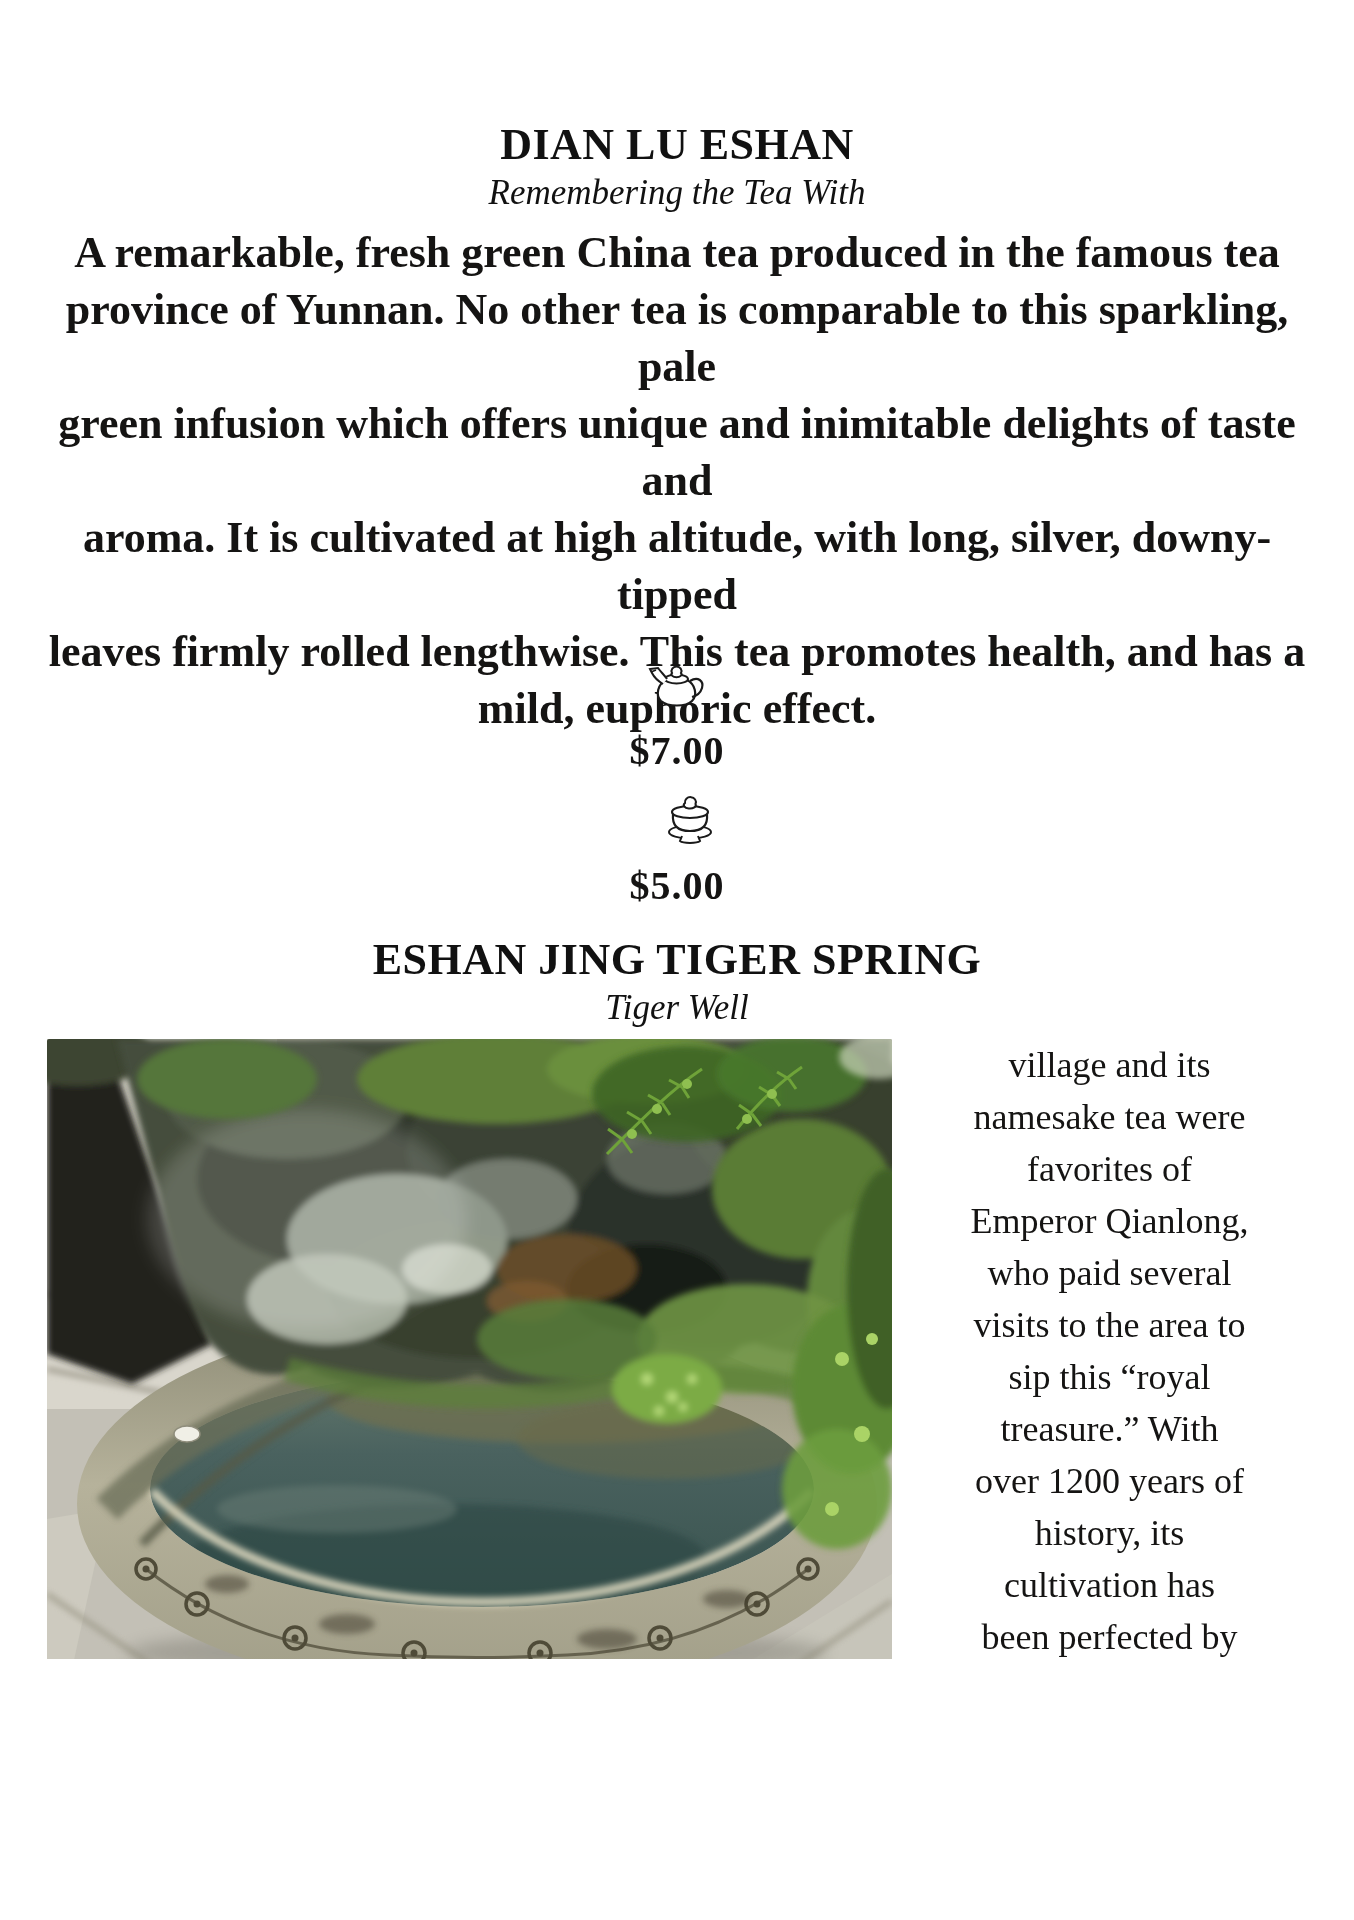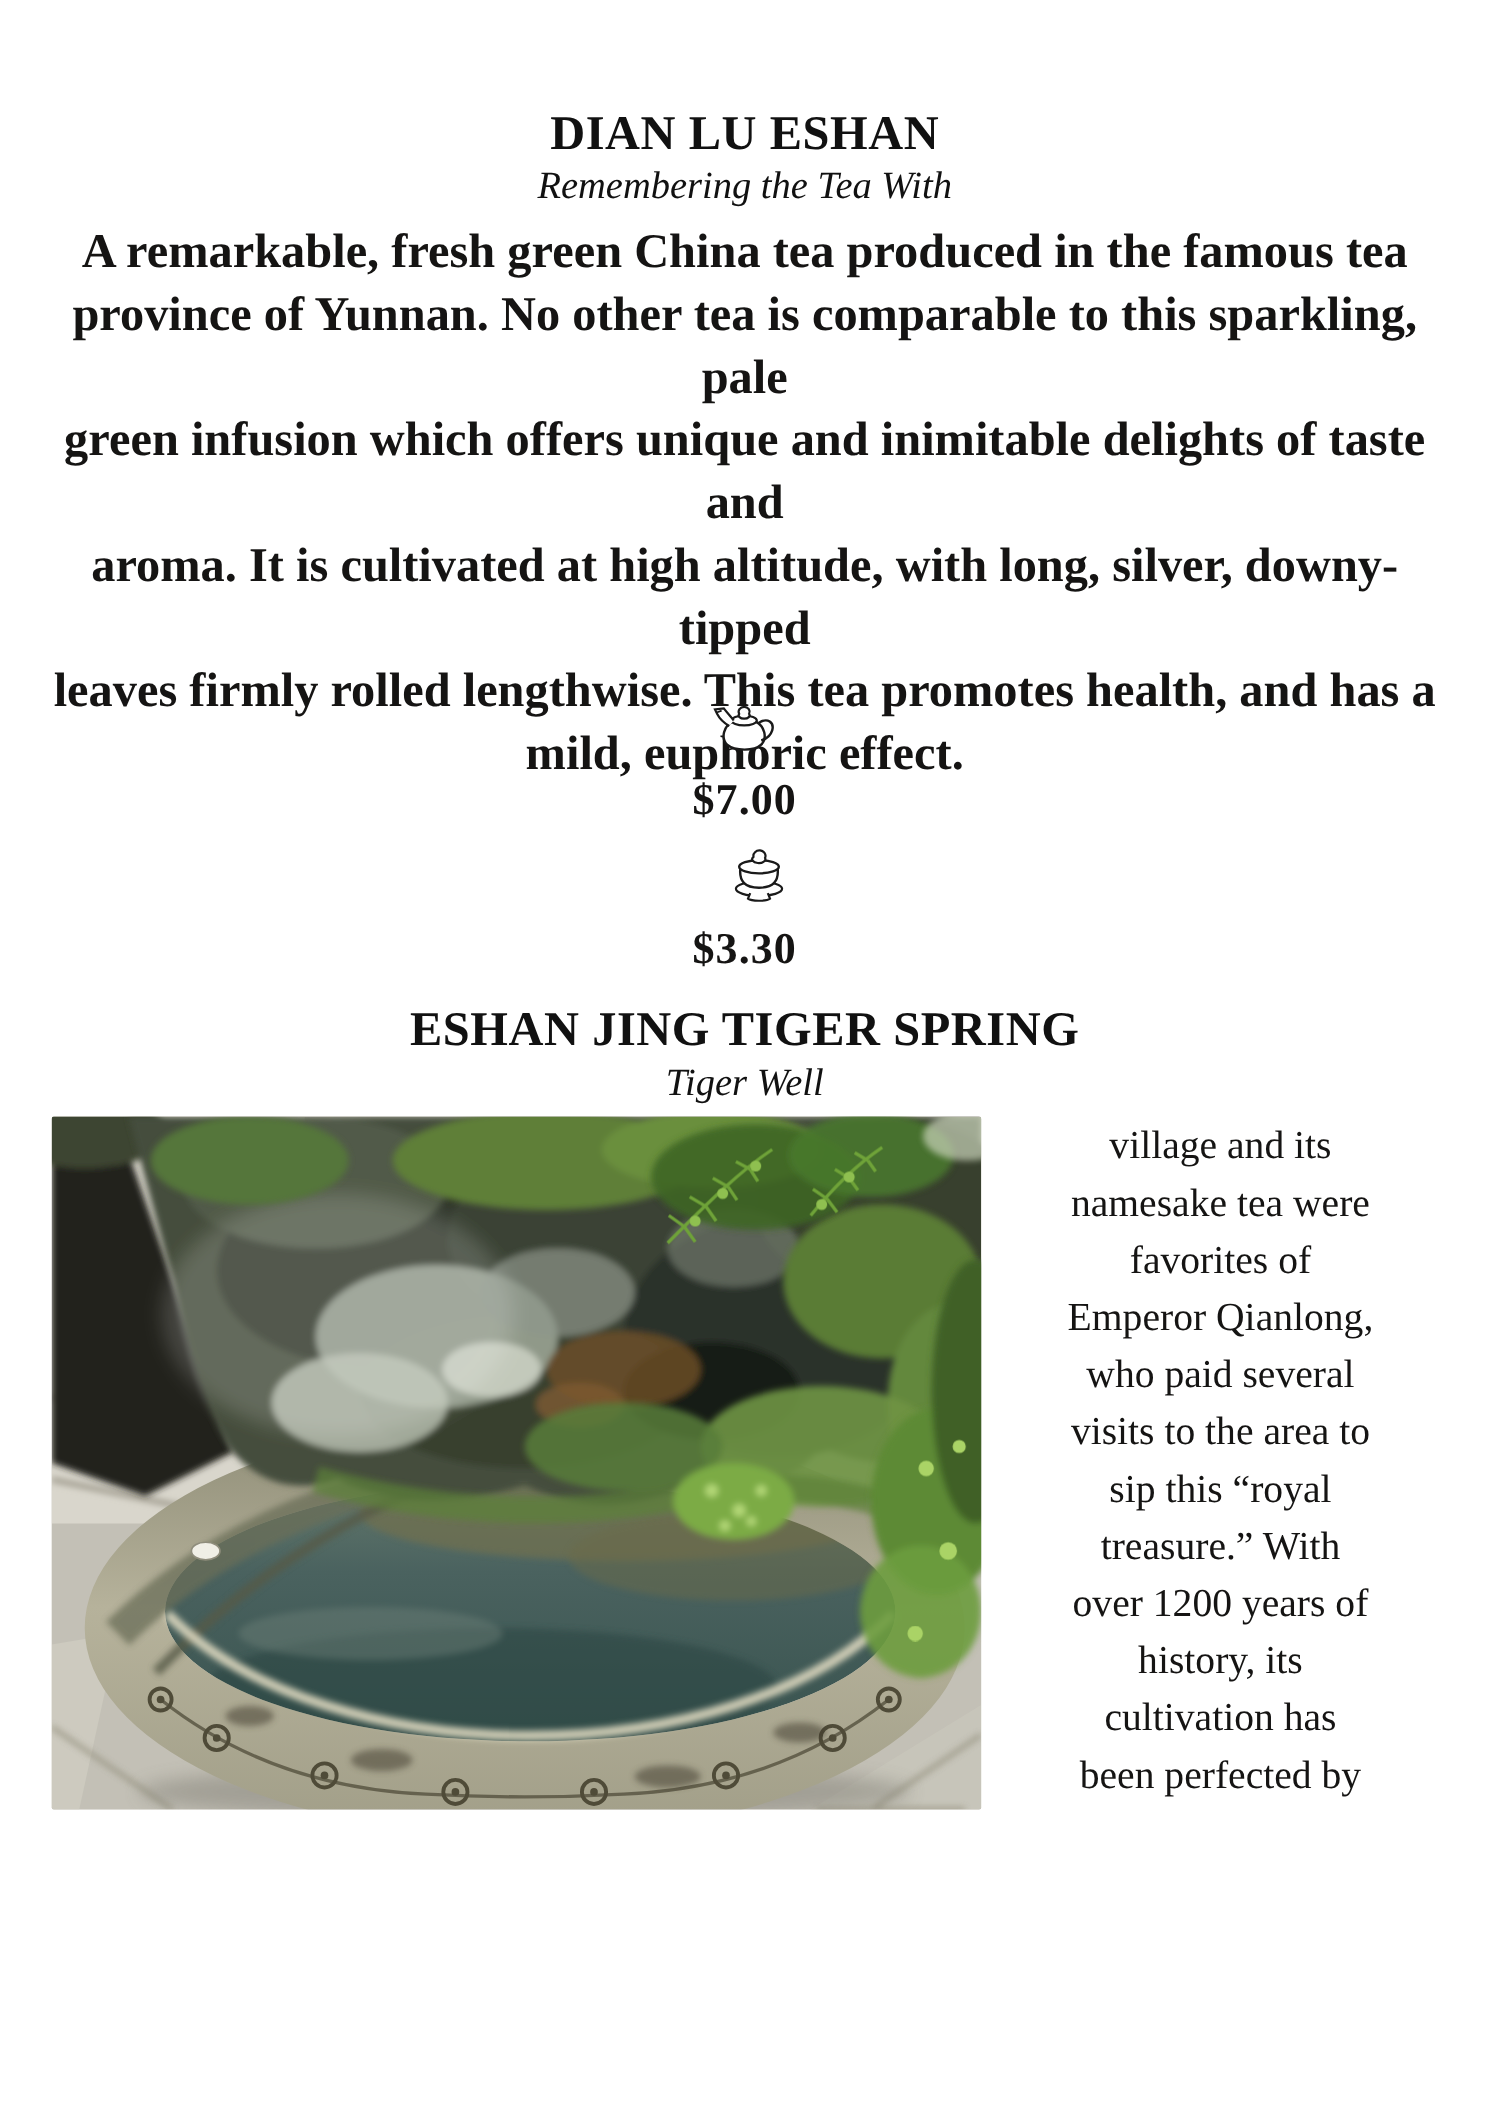--- a/index.html
+++ b/index.html
@@ -1,25 +1,25 @@
 <!DOCTYPE html>
 <html><head>
 <meta charset="utf-8">
 <style>
   html,body{margin:0;padding:0;background:#ffffff;}
   .page{
     position:relative;
-    width:1354px;height:1920px;
+    width:1354px;height:1659px;
     margin:0 auto;
     background:#ffffff;
     color:#151413;
     font-family:"Liberation Serif","DejaVu Serif",serif;
     overflow:hidden;
     box-sizing:border-box;
-    padding:96px 27px 0 27px;
+    padding:120px 27px 0 27px;
   }
   .tea-title{
     margin:0;
     text-align:center;
     font-size:44px;
     font-weight:700;
     letter-spacing:.5px;
     line-height:50px;
     color:#111;
   }
@@ -118,21 +118,21 @@
       <span class="price">$7.00</span>
       <span class="price-icon gap-left">
         <svg width="50" height="56" viewBox="0 0 50 56" fill="none" xmlns="http://www.w3.org/2000/svg">
           <ellipse cx="25" cy="42" rx="21" ry="6.5" fill="#fff" stroke="#1a1a1a" stroke-width="2"></ellipse>
           <path d="M17,46 L15,51 C18,53.5 32,53.5 35,51 L33,46" fill="#fff" stroke="#1a1a1a" stroke-width="2"></path>
           <path d="M8,24 C7,35 12,41 25,41 C38,41 43,35 42,24 Z" fill="#fff" stroke="#1a1a1a" stroke-width="2.2"></path>
           <ellipse cx="25" cy="22" rx="18" ry="6" fill="#fff" stroke="#1a1a1a" stroke-width="2.2"></ellipse>
           <path d="M20,13 a5.5,5 0 1,1 10.5,1 a6,3.5 0 1,1 -10.5,-1 Z" fill="#fff" stroke="#1a1a1a" stroke-width="2"></path>
         </svg>
       </span>
-      <span class="price">$3.30</span>
+      <span class="price">$5.00</span>
     </div>
   </section>
 
   <section class="tea-entry section-2">
     <h1 class="tea-title">ESHAN JING TIGER SPRING</h1>
     <h2 class="tea-subtitle">Tiger Well</h2>
 
     <div class="wrap-row">
 
       <div class="photo-frame">

